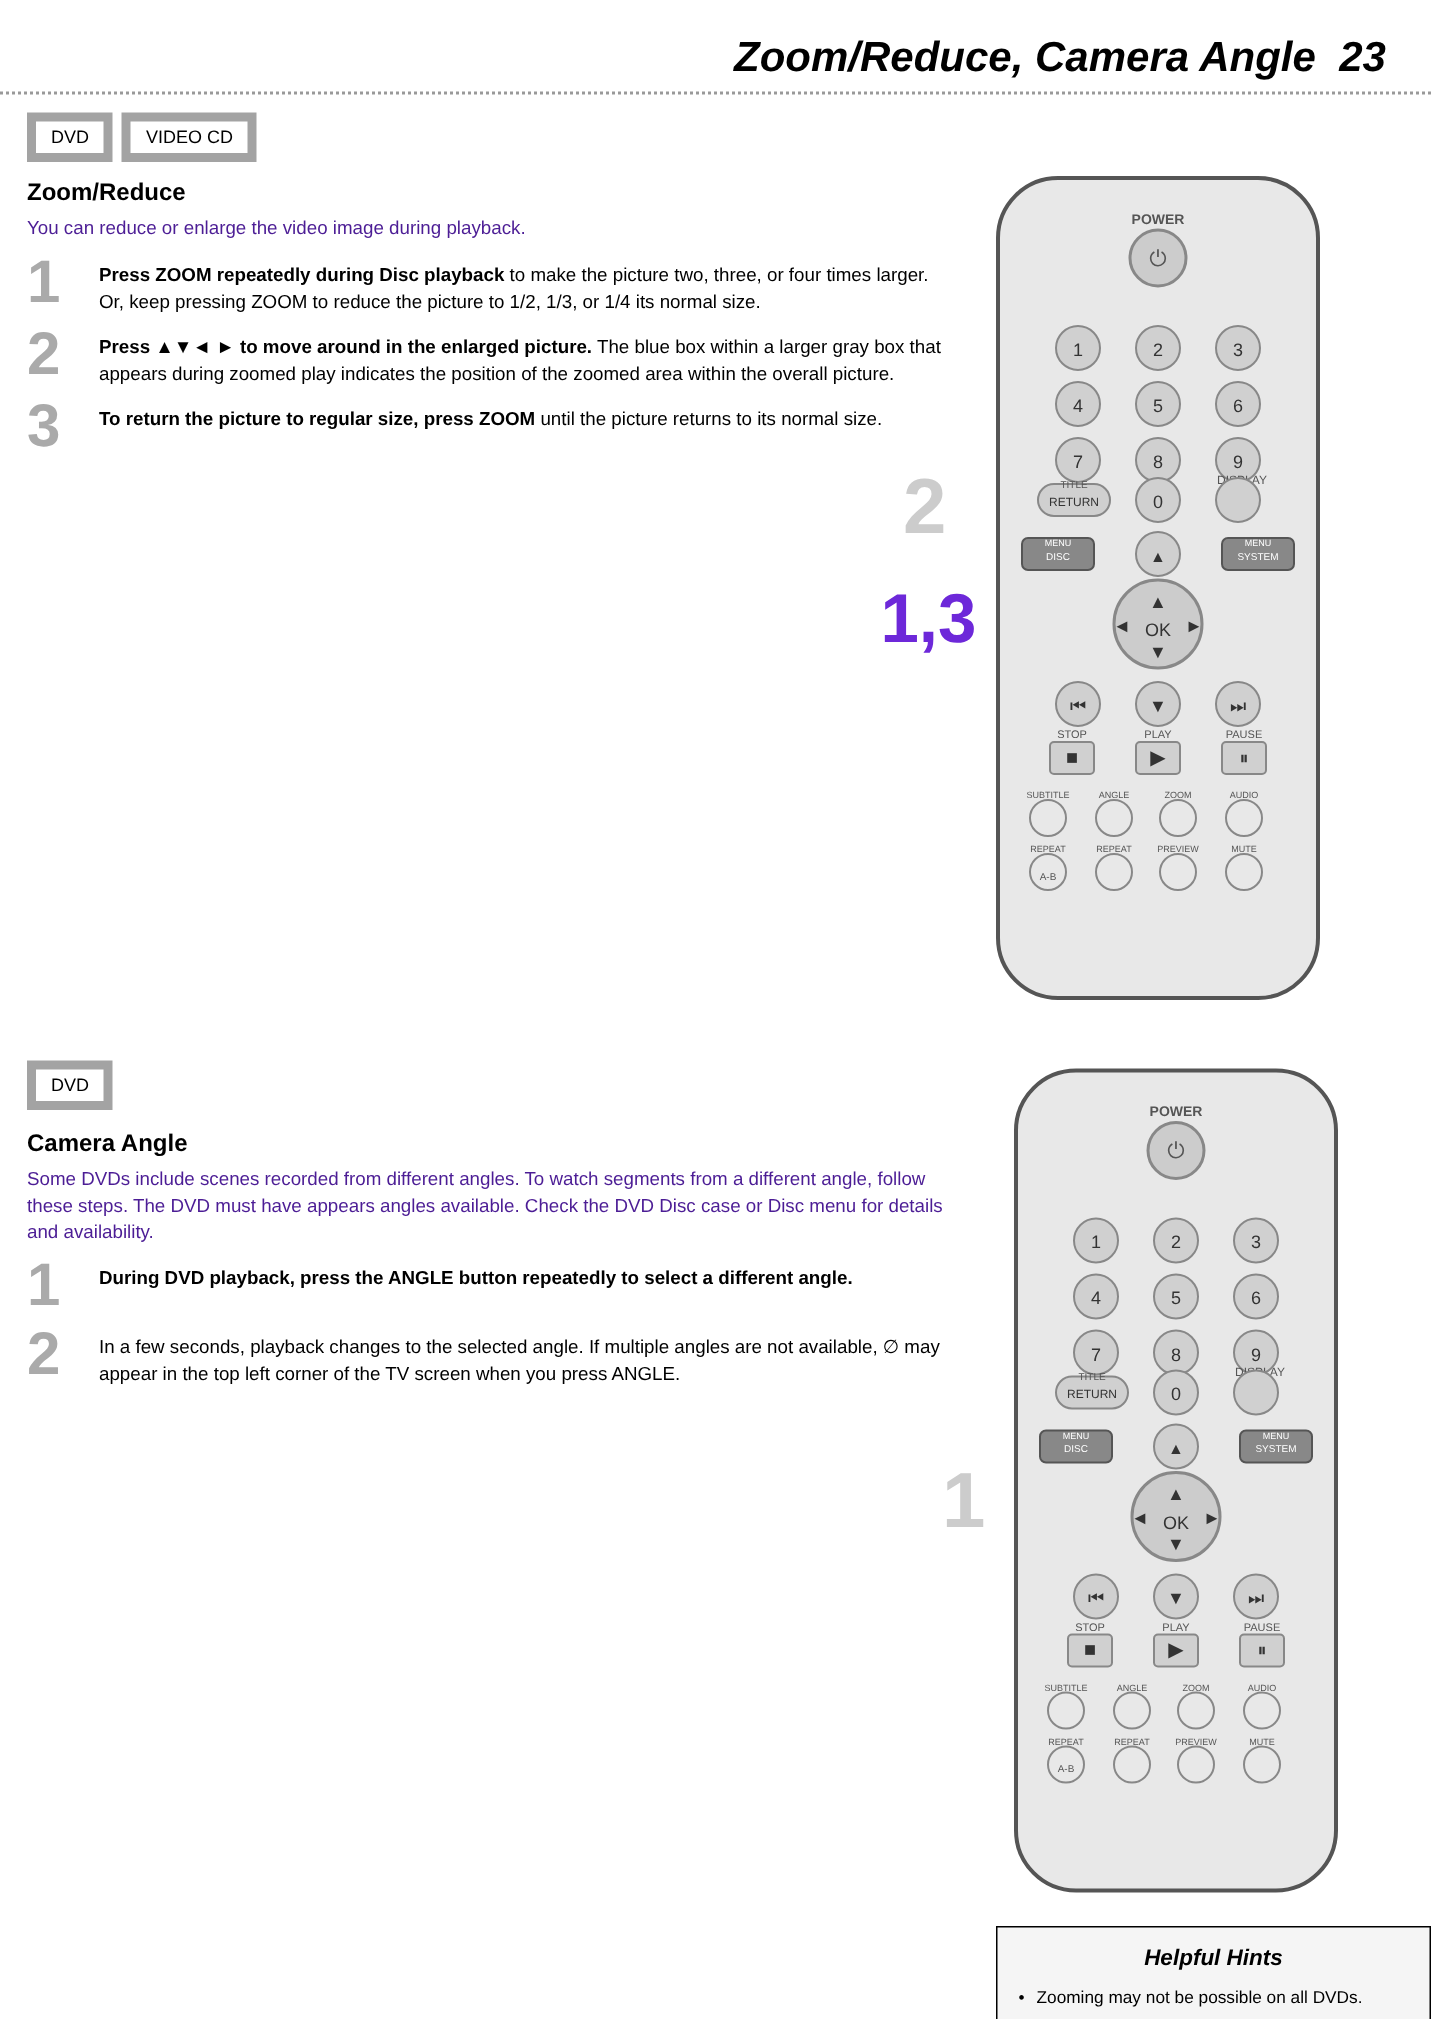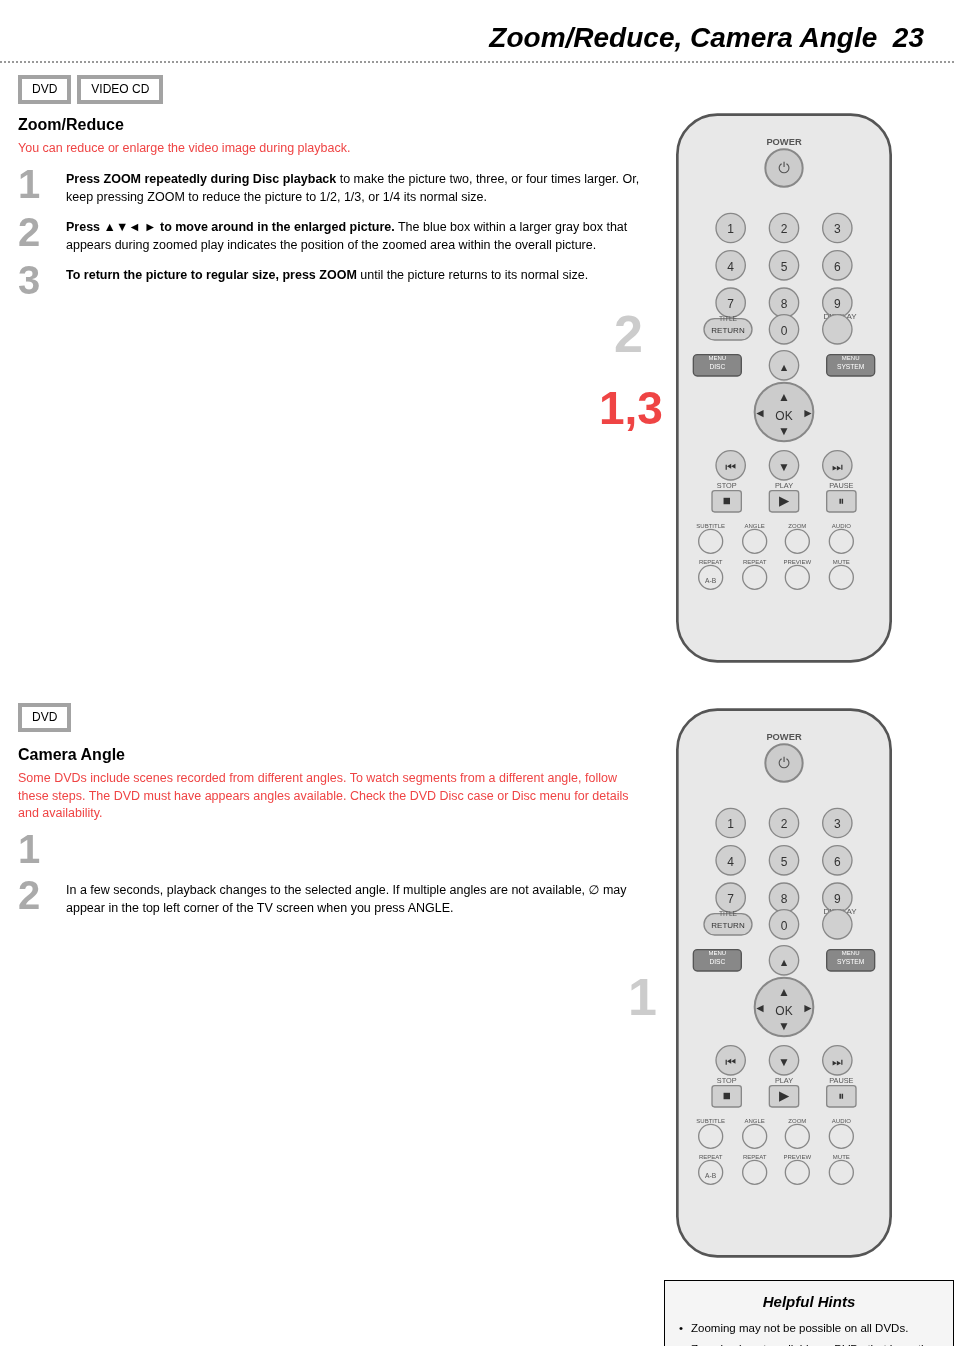--- a/index.html
+++ b/index.html
@@ -27,51 +27,51 @@
       color: #000;
     }
 
     
     .disc-badges {
       display: flex;
       gap: 6px;
       padding: 6px 18px 4px 18px;
     }
     .disc-badge {
-      border: 4px solid #a3a3a3;
+      border: 6px solid #a3a3a3;
       padding: 2px 10px;
       font-size: 12px;
       font-weight: normal;
     }
 
     
     .main-layout {
       display: flex;
-      padding: 0 0 0 18px;
+      padding: 0 12px 0 18px;
     }
     .left-col {
       flex: 1;
       padding-right: 20px;
     }
     .right-col {
       width: 290px;
       position: relative;
     }
 
     
     .section-heading {
       font-size: 16px;
       font-weight: bold;
       margin-bottom: 4px;
       margin-top: 6px;
     }
     .section-subtext {
       font-size: 12.5px;
       margin-bottom: 10px;
-      color: #ef4444;
+      color: #4c1d95;
     }
 
     
     .step-block {
       display: flex;
       align-items: flex-start;
       margin-bottom: 10px;
       position: relative;
     }
     .step-num {
@@ -183,21 +183,21 @@
         <div class="step-text">
           <b>To return the picture to regular size, press ZOOM</b> until the picture returns to its normal size.
         </div>
       </div>
     </div>
 
     <div class="right-col">
       <div style="position:relative; display:inline-block;">
         
         <div style="position:absolute; left:-50px; top:190px; font-size:52px; font-weight:bold; color:#ccc;">2</div>
-        <div style="position:absolute; left:-65px; top:268px; font-size:46px; font-weight:bold; color:#ef4444;">1,3</div>
+        <div style="position:absolute; left:-65px; top:268px; font-size:46px; font-weight:bold; color:#6d28d9;">1,3</div>
         
         <svg class="remote" viewBox="0 0 180 420" xmlns="http://www.w3.org/2000/svg">
 
           <rect x="10" y="5" width="160" height="410" rx="30" ry="30" fill="#e8e8e8" stroke="#555" stroke-width="2"></rect>
 
           <text x="90" y="28" text-anchor="middle" font-size="7" fill="#555" font-weight="bold">POWER</text>
           <circle cx="90" cy="45" r="14" fill="#ccc" stroke="#888" stroke-width="1.5"></circle>
           <text x="90" y="49" text-anchor="middle" font-size="11" fill="#555">⏻</text>
 
           <circle cx="50" cy="90" r="11" fill="#d0d0d0" stroke="#888" stroke-width="1"></circle>
@@ -291,20 +291,23 @@
   <div class="second-left">
 
     <div class="disc-badges" style="padding:0 0 6px 0;">
       <span class="disc-badge">DVD</span>
     </div>
     <div class="section-heading">Camera Angle</div>
     <div class="section-subtext">Some DVDs include scenes recorded from different angles. To watch segments from a different angle, follow these steps. The DVD must have appears angles available. Check the DVD Disc case or Disc menu for details and availability.</div>
 
     <div class="step-block">
       <div class="step-num">1</div>
+      <div class="step-text">
+        <b>During DVD playback, press the ANGLE button repeatedly to select a different angle.</b>
+      </div>
     </div>
 
     <div class="step-block">
       <div class="step-num">2</div>
       <div class="step-text">
         In a few seconds, playback changes to the selected angle. If multiple angles are not available, ∅ may appear in the top left corner of the TV screen when you press ANGLE.
       </div>
     </div>
   </div>
 

